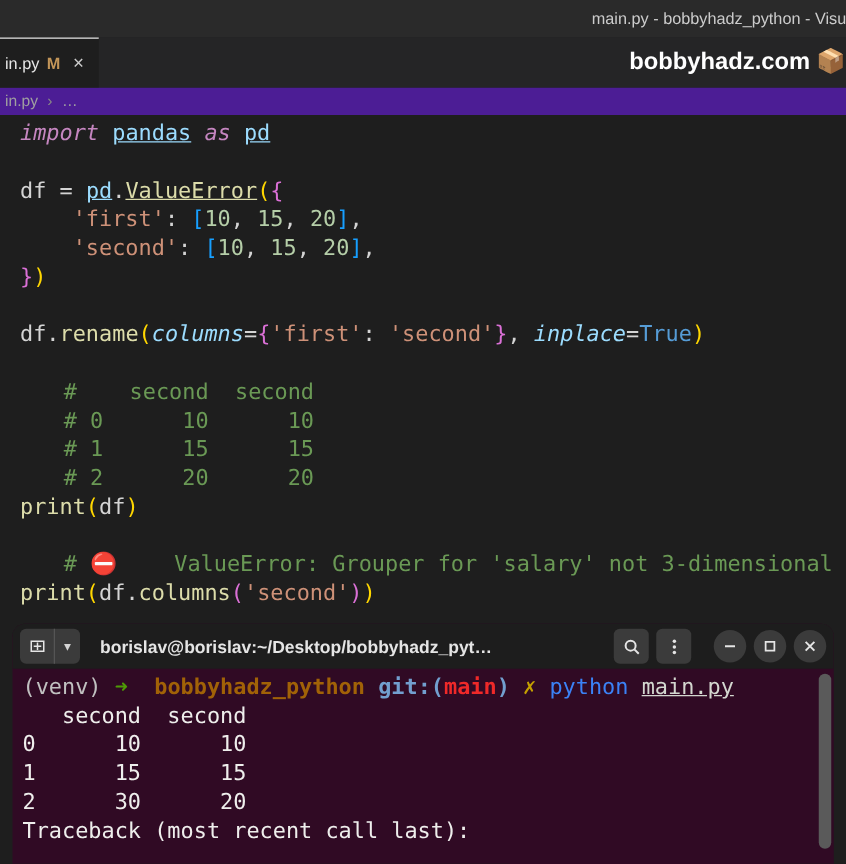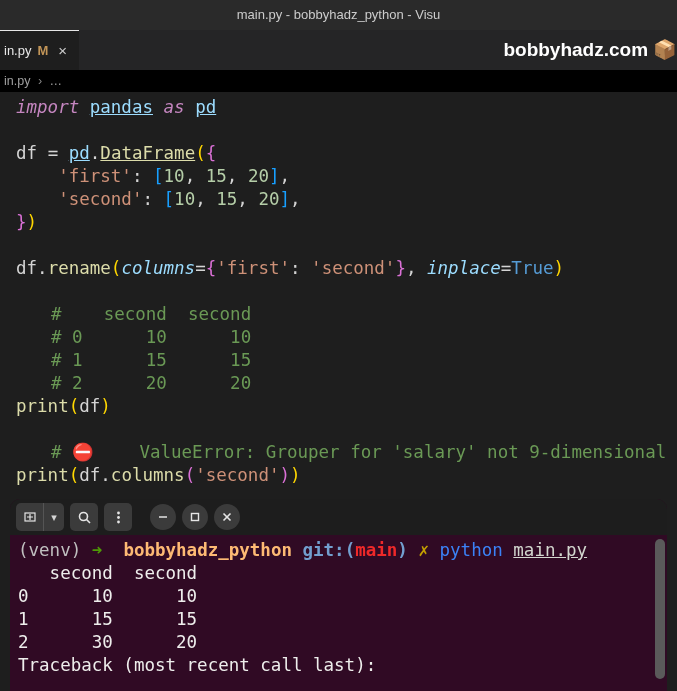--- a/index.html
+++ b/index.html
@@ -10,21 +10,21 @@
     background: #1e1e1e;
     color: #d4d4d4;
     overflow: hidden;
   }
   .title-bar {
     height: 30px;
     background: #2a2a2a;
     color: #ccc;
     font-family: sans-serif;
     font-size: 13px;
-    text-align: center;
+    text-align: right;
     line-height: 30px;
     white-space: nowrap;
   }
   .tab-row {
     height: 40px;
     background: #252526;
     display: flex;
     align-items: stretch;
     position: relative;
   }
@@ -54,21 +54,21 @@
     pointer-events: none;
   }
   .overlay-watermark .box { display:inline-block; }
   .breadcrumb {
     height: 22px;
     font-family: sans-serif;
     font-size: 12.5px;
     color: #a0a0a0;
     padding-left: 4px;
     line-height: 22px;
-    background: #000000;
+    background: #4c1d95;
   }
   .breadcrumb .sep { padding: 0 4px; color: #888; }
   .code-area {
     padding: 4px 0 8px 16px;
     font-size: 17.5px;
     line-height: 23px;
     white-space: pre;
     font-family: "DejaVu Sans Mono", monospace;
   }
   
@@ -129,21 +129,21 @@
   }
   .term-body {
     padding: 4px 8px;
     font-size: 17.5px;
     line-height: 23px;
     color: #eeeeec;
     white-space: pre;
   }
   .t-venv { color: #c0c0c0; }
   .t-arrow { color: #4e9a06; font-weight: bold; }
-  .t-proj { color: #fdba74; font-weight: bold; }
+  .t-proj { color: #a16207; font-weight: bold; }
   .t-git { color: #729fcf; font-weight: bold; }
   .t-branch { color: #ef2929; font-weight: bold; }
   .t-x { color: #c4a000; font-weight: bold; }
   .t-cmd { color: #3b82f6; }
   .t-file { color: #d3d7cf; text-decoration: underline; }
   .scroll-thumb {
     position: absolute; right: 2px; top: 40px; width: 10px; height: 140px;
     background: #5a5a5a; border-radius: 5px;
   }
   svg { display:block; }
@@ -167,48 +167,49 @@
 </div>
 
 <div class="breadcrumb">
   <span>in.py</span>
   <span class="sep">›</span>
   <span>…</span>
 </div>
 
 <div class="code-area"><span class="kw">import</span> <span class="mod">pandas</span> <span class="kw">as</span> <span class="mod">pd</span>
 
-<span class="var">df</span> <span class="op">=</span> <span class="mod">pd</span><span class="op">.</span><span class="fn-u">DataFrame</span><span class="br-y">(</span><span class="br-p">{</span>
+<span class="var">df</span> <span class="op">=</span> <span class="mod">pd</span><span class="op">.</span><span class="fn-u">ValueError</span><span class="br-y">(</span><span class="br-p">{</span>
     <span class="str">'first'</span><span class="op">:</span> <span class="br-b">[</span><span class="num">10</span><span class="op">,</span> <span class="num">15</span><span class="op">,</span> <span class="num">20</span><span class="br-b">]</span><span class="op">,</span>
     <span class="str">'second'</span><span class="op">:</span> <span class="br-b">[</span><span class="num">10</span><span class="op">,</span> <span class="num">15</span><span class="op">,</span> <span class="num">20</span><span class="br-b">]</span><span class="op">,</span>
 <span class="br-p">}</span><span class="br-y">)</span>
 
 <span class="var">df</span><span class="op">.</span><span class="fn">rename</span><span class="br-y">(</span><span class="param">columns</span><span class="op">=</span><span class="br-p">{</span><span class="str">'first'</span><span class="op">:</span> <span class="str">'second'</span><span class="br-p">}</span><span class="op">,</span> <span class="param">inplace</span><span class="op">=</span><span class="bool">True</span><span class="br-y">)</span>
 
 <span class="cmt">#    second  second</span>
 <span class="cmt"># 0      10      10</span>
 <span class="cmt"># 1      15      15</span>
 <span class="cmt"># 2      20      20</span>
 <span class="fn">print</span><span class="br-y">(</span><span class="var">df</span><span class="br-y">)</span>
 
-<span class="cmt"># </span><span>⛔</span><span class="cmt"> ValueError: Grouper for 'salary' not 9-dimensional</span>
+<span class="cmt"># </span><span>⛔</span><span class="cmt"> ValueError: Grouper for 'salary' not 3-dimensional</span>
 <span class="fn">print</span><span class="br-y">(</span><span class="var">df</span><span class="op">.</span><span class="fn">columns</span><span class="br-p">(</span><span class="str">'second'</span><span class="br-p">)</span><span class="br-y">)</span></div>
 
 <div class="terminal-panel">
   <div class="term-header">
     <div class="term-newtab">
       <div class="plus">
         <svg width="14" height="14" viewBox="0 0 14 14">
             <rect x="2" y="3" width="10" height="8" fill="none" stroke="#e5e5e5" stroke-width="1.2"></rect>
             <line x1="7" y1="4" x2="7" y2="10" stroke="#e5e5e5" stroke-width="1.2"></line>
             <line x1="4" y1="7" x2="10" y2="7" stroke="#e5e5e5" stroke-width="1.2"></line>
           </svg>
       </div>
       <div class="caret">▾</div>
     </div>
+    <div class="term-title">borislav@borislav:~/Desktop/bobbyhadz_pyt…</div>
     <div class="term-btn">
       <svg width="15" height="15" viewBox="0 0 15 15">
           <circle cx="6.5" cy="6.5" r="4" fill="none" stroke="#e5e5e5" stroke-width="1.6"></circle>
           <line x1="9.5" y1="9.5" x2="13" y2="13" stroke="#e5e5e5" stroke-width="1.6"></line>
         </svg>
     </div>
     <div class="term-btn">
       <svg width="15" height="15" viewBox="0 0 15 15">
           <circle cx="7.5" cy="3" r="1.4" fill="#e5e5e5"></circle>
           <circle cx="7.5" cy="7.5" r="1.4" fill="#e5e5e5"></circle>

